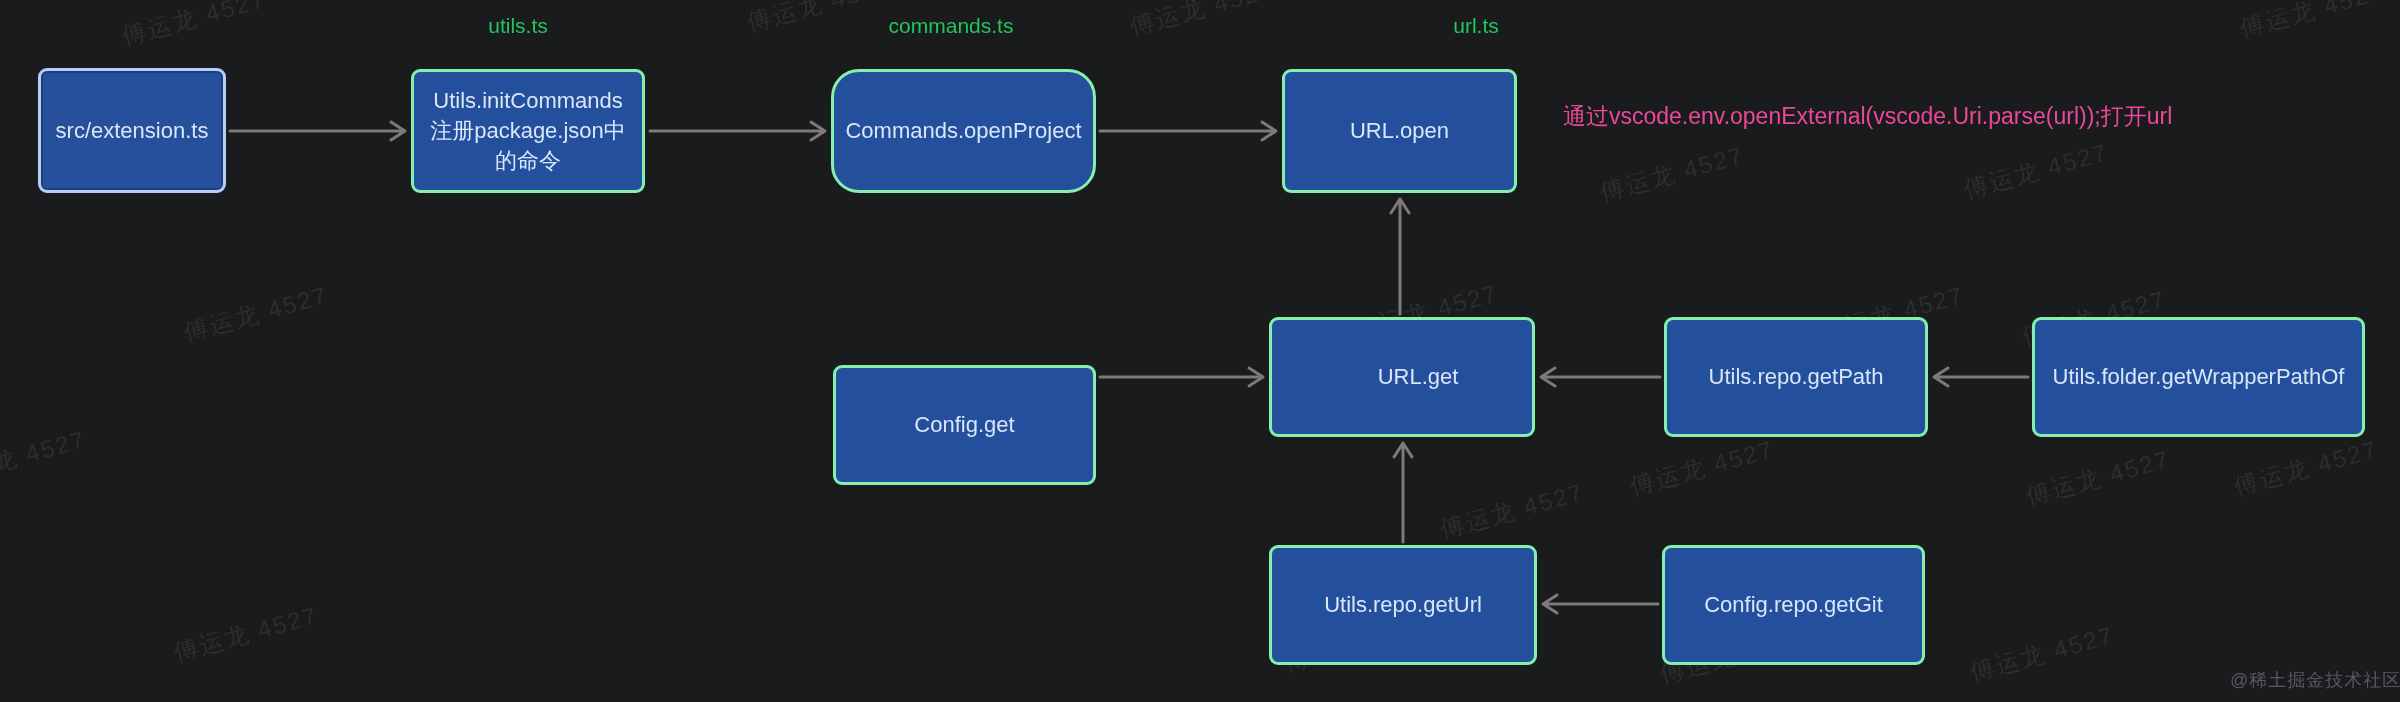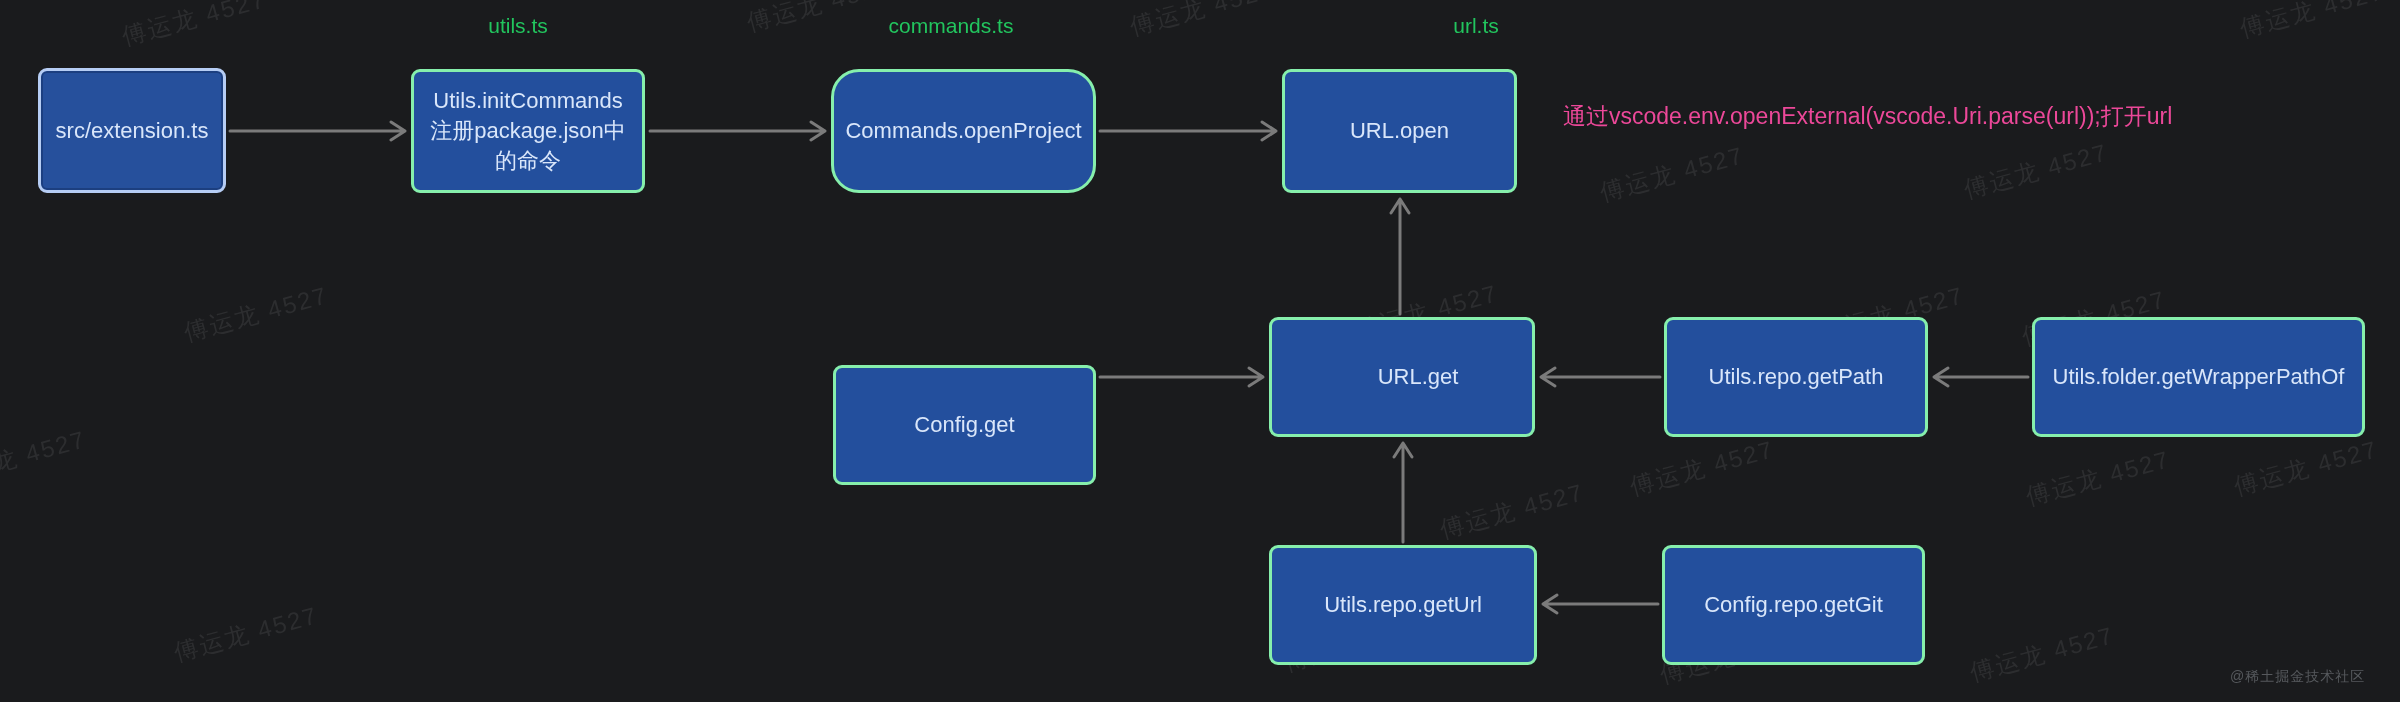--- a/index.html
+++ b/index.html
@@ -29,21 +29,21 @@
   .file-label{
     position:absolute;transform:translateX(-50%);
     color:#22c55e;font-size:21px;white-space:nowrap;
   }
   #annotation{
     position:absolute;left:1563px;top:101px;z-index:3;
     color:#ec4899;font-size:23px;white-space:nowrap;
   }
   #credit{
     position:absolute;left:2230px;top:668px;z-index:4;
-    color:#56595d;font-size:14px;white-space:nowrap;letter-spacing:1px;
+    color:#56595d;font-size:18px;white-space:nowrap;letter-spacing:1px;
   }
 </style>
 </head>
 <body>
 
 <div id="canvas">
   <div id="watermark-layer">
       <span class="wm" style="left: 120px; top: 2px;">傅运龙 4527</span>
       <span class="wm" style="left: 745px; top: -12px;">傅运龙 4527</span>
       <span class="wm" style="left: 1128px; top: -8px;">傅运龙 4527</span>

